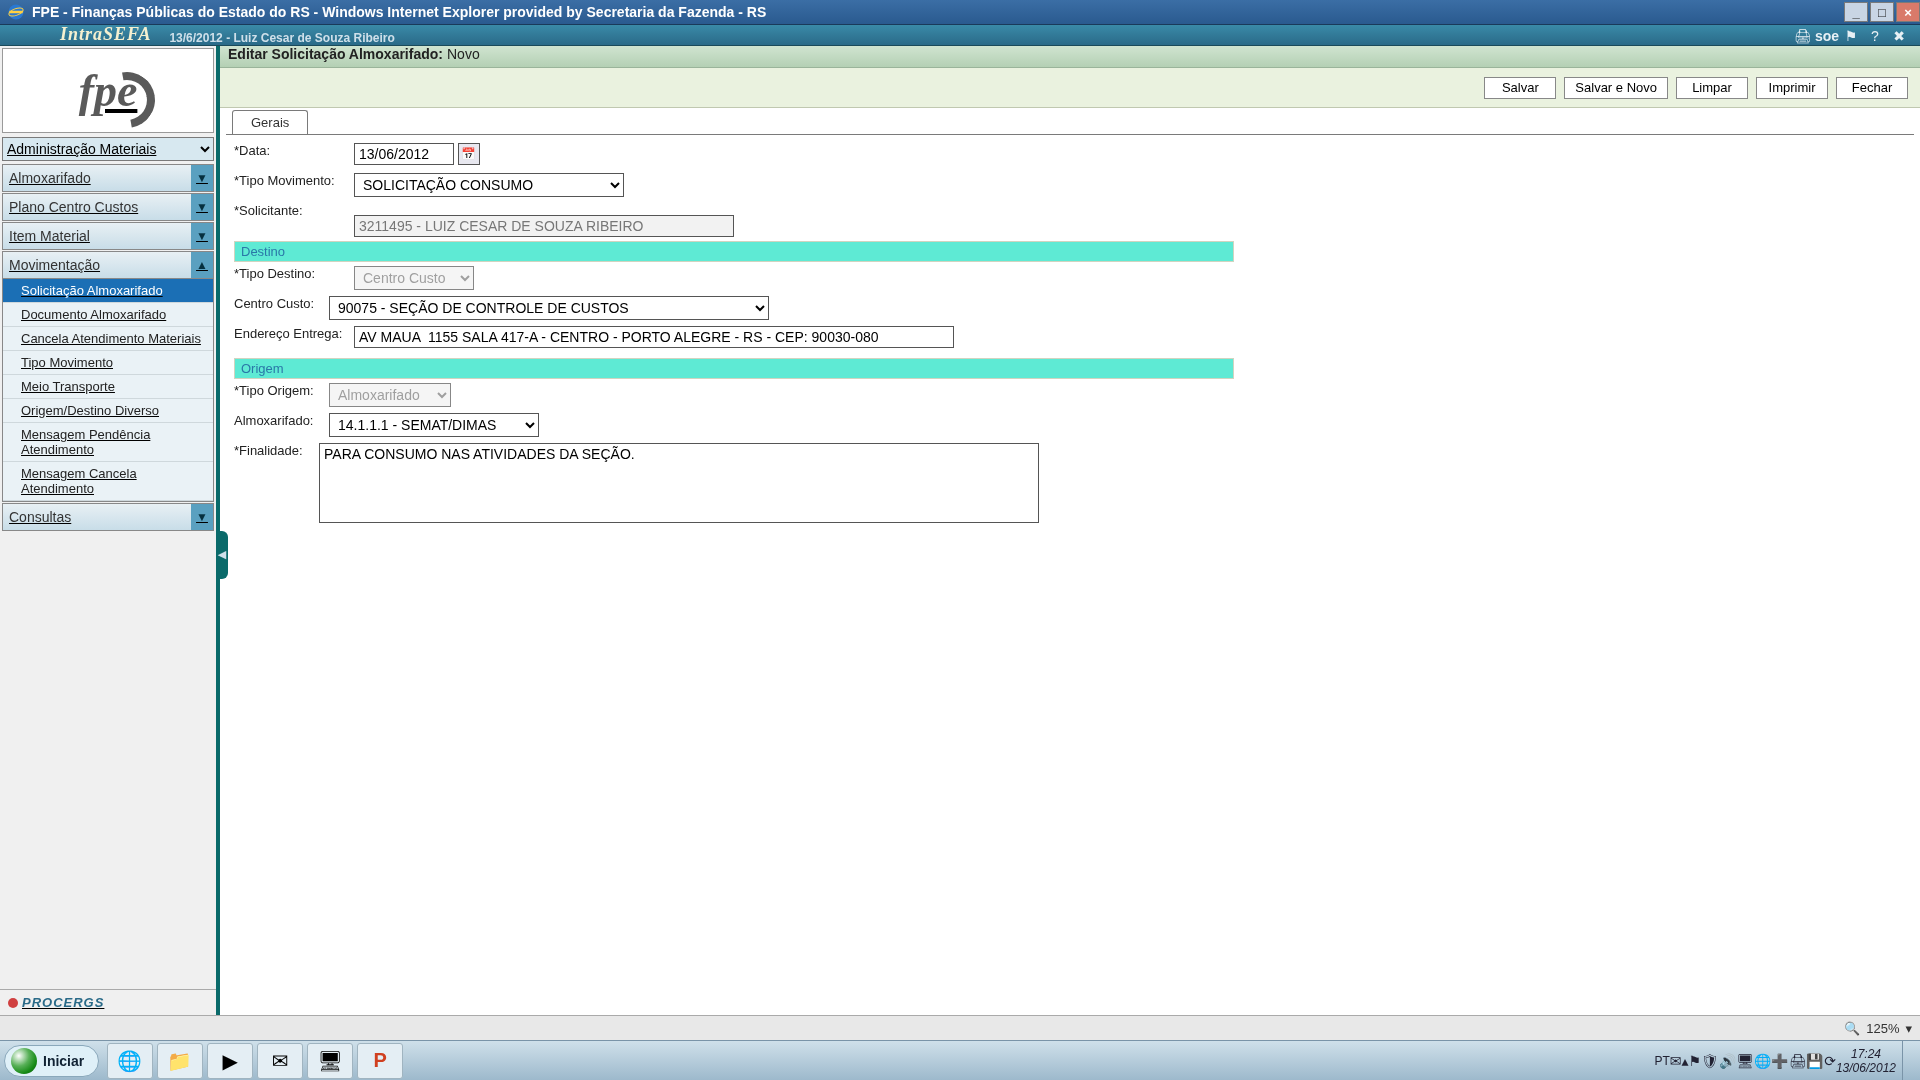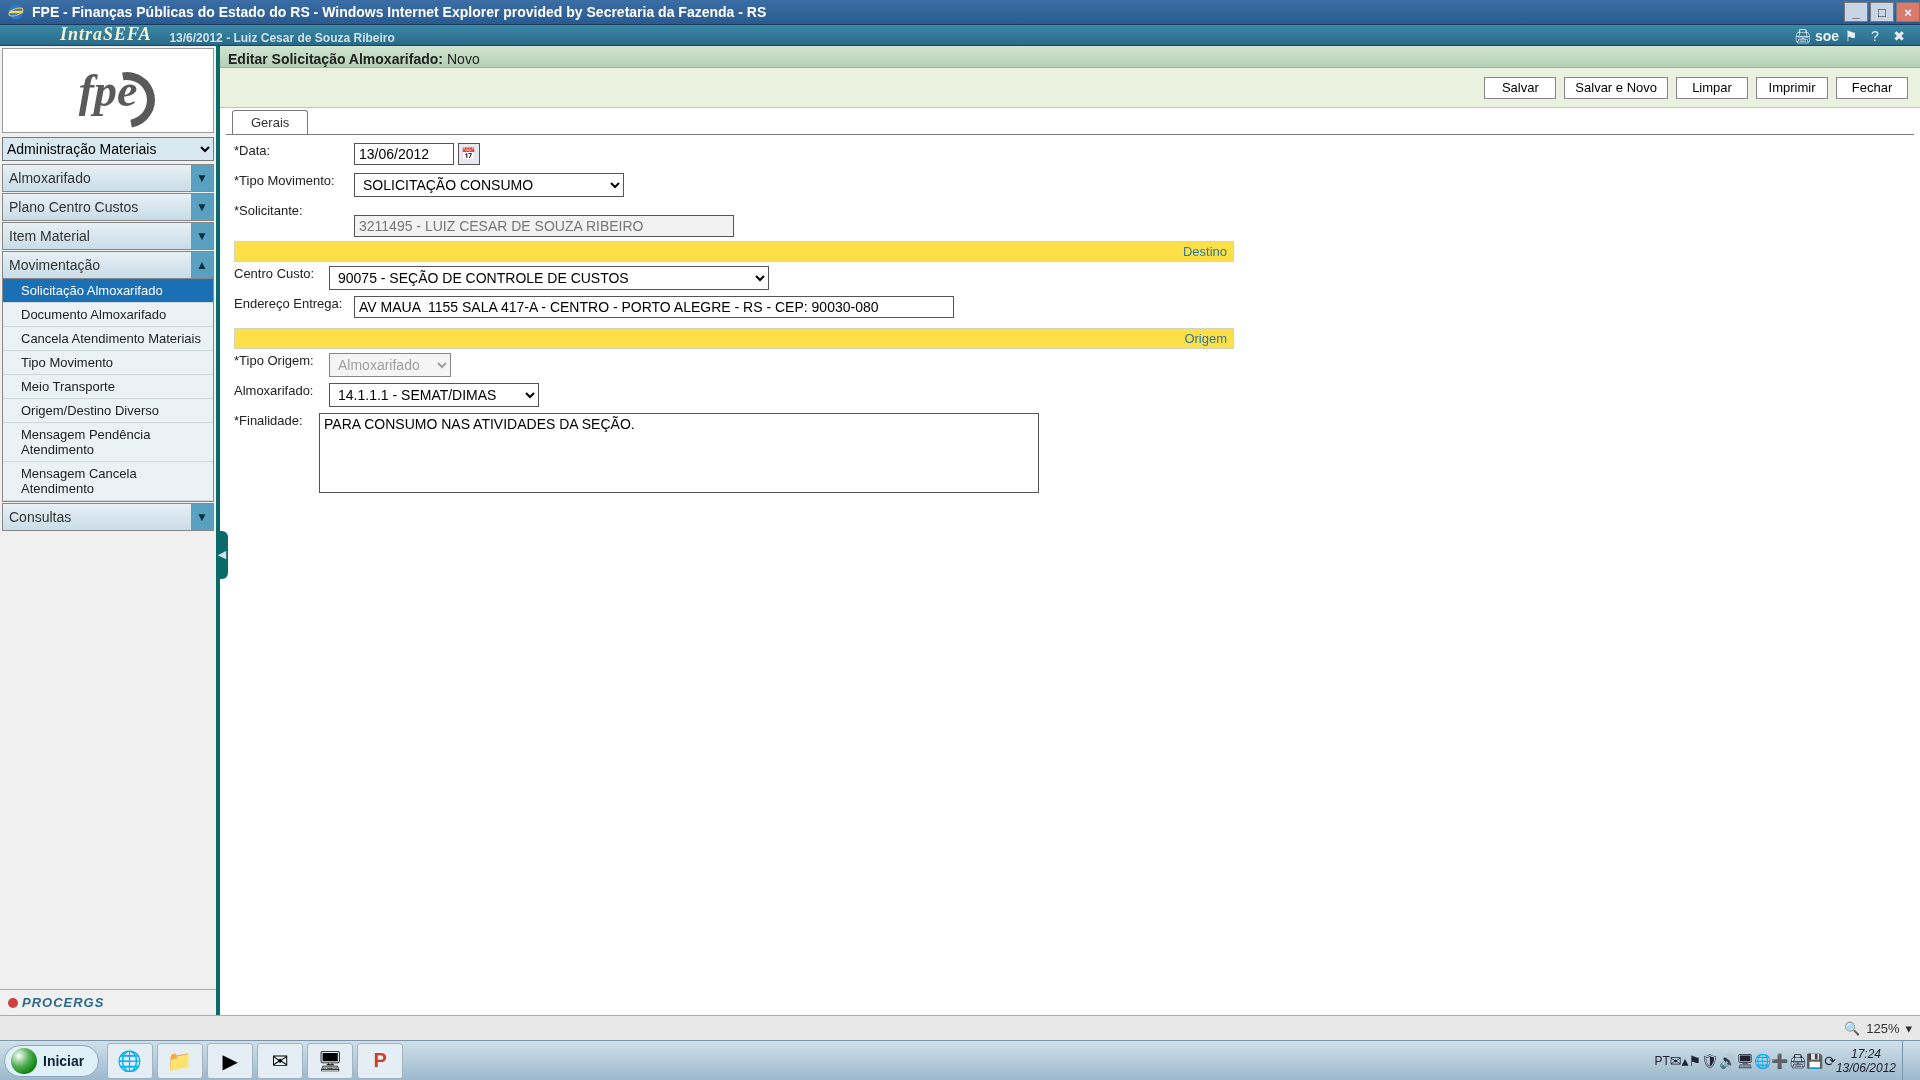--- a/index.html
+++ b/index.html
@@ -16,21 +16,21 @@
 
   
   .intrasefa { height: 21px; background: linear-gradient(#3a8aa8,#2a6a88); display:flex; align-items:flex-end; color:#cfe8f2; font-size:13px; border-bottom:1px solid #1a4a5a; }
   .intrasefa .brand { font-family: Georgia, serif; font-size:18px; font-style:italic; font-weight:bold; color:#f5f0d0; padding:0 18px 0 60px; letter-spacing:1px;}
   .intrasefa .session { color:#cfe0ea; font-weight:bold; font-size:12px;}
   .intrasefa .right { margin-left:auto; display:flex; gap:6px; padding-right:12px;}
   .intrasefa .right .ic { width:18px;height:18px; display:flex;align-items:center;justify-content:center;color:#e8f0f5;font-size:14px;}
 
   
   .app { display:flex; height: calc(1080px - 25px - 21px - 25px - 40px);  }
-  .app .sidebar { width: 220px; background:#f0f0f0; border-right:4px solid #0a6a6a; display:flex; flex-direction:column; }
+  .app .sidebar { width: 220px; background:#f0f0f0; border-right:4px solid #0a6a6a; display:flex; flex-direction:column;text-decoration:underline; }
   .app .content { flex:1; background:#fff; position:relative; }
 
   
   .logo-box { height: 85px; border:1px solid #9a9a9a; margin:2px; background:#fff; display:flex; align-items:center; justify-content:center; }
   .logo-box .fpe { font-family: Georgia, serif; font-style:italic; font-size:46px; color:#5a5a5a; font-weight:bold; position:relative;}
   .logo-box .fpe:after { content:""; position:absolute; right:-18px; top:8px; width:40px; height:40px; border:8px solid #5a5a5a; border-radius:50%; border-left-color:transparent; border-bottom-color:transparent; transform:rotate(35deg);}
 
   
   .module-select { margin:2px; height:24px; display:flex; }
   .module-select select { flex:1; font-size:14px; background:#d7e8f0; border:1px solid #7a7a7a;}
@@ -40,37 +40,37 @@
   .menu-item .chevron { margin-left:auto; width:22px; height:100%; background:#5aa0c0; display:flex;align-items:center;justify-content:center; color:#06303f; font-size:12px;}
   .menu-item.expanded .chevron { background:#5aa0c0; }
   .submenu { border:1px solid #888; border-top:none; margin:0 2px 0 2px; background:#eaf2f6; }
   .submenu .sub-item { padding:4px 4px 4px 18px; font-size:13px; color:#222; border-bottom:1px solid #cfd8dc; line-height:15px;}
   .submenu .sub-item.selected { background:#1b6fb5; color:#fff; }
 
   .sidebar-footer { margin-top:auto; height:26px; border-top:1px solid #aaa; display:flex;align-items:center;padding-left:8px; font-size:13px; font-style:italic; font-weight:bold; color:#2a6a88; letter-spacing:1px;}
   .sidebar-footer:before { content:""; width:10px;height:10px; background:#d04040; border-radius:50%; margin-right:4px;}
 
   
-  .subheader { height:22px; background:linear-gradient(#d0e4d0,#b4d0b4); border-bottom:1px solid #9ab49a; display:flex; align-items:flex-end; font-size:14px; padding-left:8px; color:#222;}
+  .subheader { height:22px; background:linear-gradient(#d0e4d0,#b4d0b4); border-bottom:1px solid #9ab49a; display:flex; align-items:flex-start; font-size:14px; padding-left:8px; color:#222;}
   .subheader b { margin-right:4px;}
 
   .toolbar { height:40px; background:#eaf2df; border-bottom:1px solid #c0c8b0; display:flex; align-items:center; justify-content:flex-end; padding-right:12px; gap:8px;}
   .toolbar button { min-width:72px; height:22px; font-size:13px; background:#fff; border:1px solid #888; padding:0 10px;}
 
   .tab-strip { height:26px; display:flex; align-items:flex-end; padding-left:12px; background:#fff;}
   .tab { border:1px solid #7a7a7a; border-bottom:none; padding:4px 18px; font-size:13px; background:#fff; color:#333; border-radius:3px 3px 0 0;}
   .tab-underline { height:1px; background:#7a7a7a; margin:0 6px;}
 
   .form-area { padding:8px 14px; font-size:14px; color:#222; }
   .form-row { display:flex; align-items:flex-start; min-height:28px; margin-bottom:2px;}
   .form-label { width:120px; font-size:13px; color:#222;}
   .form-row input[type=text], .form-row select, .form-row textarea { border:1px solid #555; font-size:14px; padding:2px 4px; background:#fff; }
   .form-row input[readonly], .form-row select[disabled] { background:#f2f2f2; color:#777;}
   .cal-btn { width:22px; height:22px; border:1px solid #555; margin-left:4px; display:flex;align-items:center;justify-content:center; font-size:12px; background:#e8e8f0;}
-  .section-label { color:#2a78a8; font-size:13px; background:#fde047; border:1px solid #d0d4c0; padding:2px 6px; margin:4px 0 4px 0; max-width:1000px;text-align:right;}
+  .section-label { color:#2a78a8; font-size:13px; background:#5eead4; border:1px solid #d0d4c0; padding:2px 6px; margin:4px 0 4px 0; max-width:1000px;}
   textarea { resize:none; height:80px; width:720px; font-family:Tahoma,Arial; }
 
   
   .statusbar { height:25px; background:#e8e8e8; border-top:1px solid #aaa; display:flex; align-items:center; font-size:13px; color:#333; padding:0 8px;}
   .statusbar .zoom { margin-left:auto; display:flex; align-items:center; gap:6px;}
 
   
   .taskbar { height:40px; background:linear-gradient(#cfe0ea,#9db9cc); border-top:1px solid #7a94a8; display:flex; align-items:center; }
   .taskbar .start { height:32px; display:flex; align-items:center; gap:6px; background:#dff0f8; border:1px solid #8aa8bb; border-radius:16px; padding:0 14px 0 6px; margin-left:4px; font-size:14px; color:#123; font-weight:bold;}
   .taskbar .start .orb { width:26px;height:26px;border-radius:50%;background:radial-gradient(circle at 30% 30%, #fff, #58b058 40%, #168a16 70%, #0a4a0a);}
@@ -191,20 +191,24 @@
         <span class="form-label">*Tipo Movimento:</span>
         <select style="width:270px"><option>SOLICITAÇÃO CONSUMO</option></select>
       </div>
       <div class="form-row">
         <span class="form-label">*Solicitante:</span>
         <input type="text" readonly="" style="width: 380px; margin-top: 12px;" value="3211495 - LUIZ CESAR DE SOUZA RIBEIRO">
       </div>
 
       <div class="section-label">Destino</div>
 
+      <div class="form-row">
+        <span class="form-label">*Tipo Destino:</span>
+        <select disabled="" style="width:120px"><option>Centro Custo</option></select>
+      </div>
       <div class="form-row">
         <span class="form-label" style="width:95px">Centro Custo:</span>
         <select style="width:440px"><option>90075 - SEÇÃO DE CONTROLE DE CUSTOS</option></select>
       </div>
       <div class="form-row">
         <span class="form-label">Endereço Entrega:</span>
         <input type="text" style="width: 600px;" value="AV MAUA  1155 SALA 417-A - CENTRO - PORTO ALEGRE - RS - CEP: 90030-080">
       </div>
 
       <div class="section-label">Origem</div>

